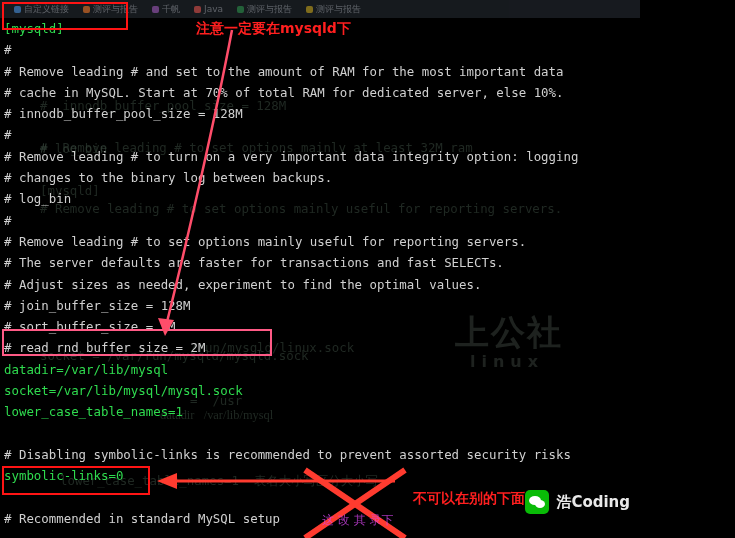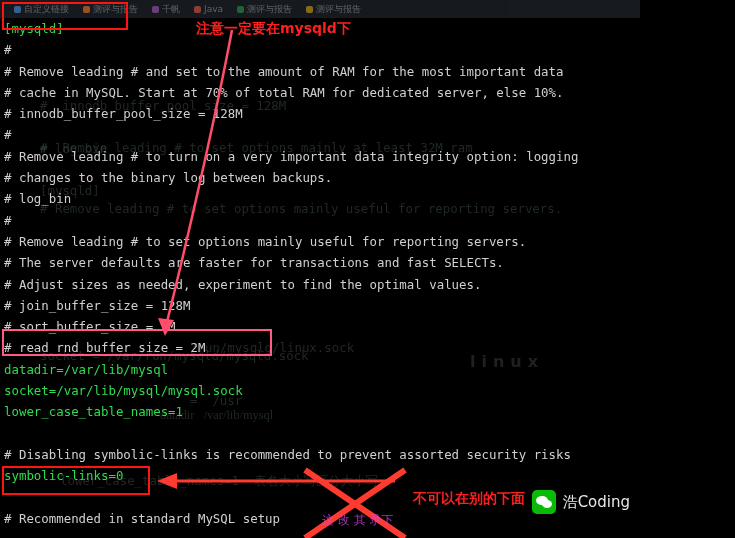--- a/index.html
+++ b/index.html
@@ -79,21 +79,21 @@
     pointer-events:none;
   }
   svg.overlay{position:absolute;left:0;top:0;width:735px;height:538px;pointer-events:none;}
 
   
   .wx{
     position:absolute;right:10px;bottom:24px;
     display:flex;align-items:center;gap:7px;
     color:#e9e9e9;
     font-family:"DejaVu Sans","Liberation Sans",sans-serif;
-    font-size:15px;font-weight:normal;
+    font-size:15px;font-weight:bold;
   }
   .wx-ic{
     width:24px;height:24px;border-radius:5px;background:#09bb07;
     position:relative;flex:0 0 auto;
   }
   .wx-ic:before{
     content:"";position:absolute;left:4px;top:6px;width:12px;height:9px;border-radius:50%;background:#fff;
   }
   .wx-ic:after{
     content:"";position:absolute;left:10px;top:10px;width:10px;height:8px;border-radius:50%;background:#fff;
@@ -122,20 +122,21 @@
       <div class="ghost" style="left: 40px; top: 137px;">#  Remove leading # to set options mainly at least 32M ram</div>
       <div class="ghost" style="left: 40px; top: 180px;">[mysqld]</div>
       <div class="ghost" style="left: 40px; top: 198px;"># Remove leading # to set options mainly useful for reporting servers.</div>
       <div class="ghost" style="left: 190px; top: 337px;">/run/mysqld/linux.sock</div>
       <div class="ghost" style="left: 40px; top: 345px;">socket = /var/run/mysqld/mysqld.sock</div>
       <div class="ghost" style="left: 190px; top: 390px;">=  /usr</div>
       <div class="ghost" style="left: 160px; top: 405px; font-family: Liberation Serif, serif;">datadir   /var/lib/mysql</div>
       <div class="ghost" style="left: 60px; top: 470px;">lower_case_table_names=1  表名大小写区分大小写</div>
     </div>
 
+  <div class="wm wm-big" style="left:455px;top:310px;">上公社</div>
   <div class="wm wm-sub" style="left:470px;top:352px;">linux</div>
 
   <div class="term" id="term"><div class="line c-green">[mysqld]</div><div class="line c-comment">#</div><div class="line c-comment"># Remove leading # and set to the amount of RAM for the most important data</div><div class="line c-comment"># cache in MySQL. Start at 70% of total RAM for dedicated server, else 10%.</div><div class="line c-comment"># innodb_buffer_pool_size = 128M</div><div class="line c-comment">#</div><div class="line c-comment"># Remove leading # to turn on a very important data integrity option: logging</div><div class="line c-comment"># changes to the binary log between backups.</div><div class="line c-comment"># log_bin</div><div class="line c-comment">#</div><div class="line c-comment"># Remove leading # to set options mainly useful for reporting servers.</div><div class="line c-comment"># The server defaults are faster for transactions and fast SELECTs.</div><div class="line c-comment"># Adjust sizes as needed, experiment to find the optimal values.</div><div class="line c-comment"># join_buffer_size = 128M</div><div class="line c-comment"># sort_buffer_size = 2M</div><div class="line c-comment"># read_rnd_buffer_size = 2M</div><div class="line c-green">datadir=/var/lib/mysql</div><div class="line c-green">socket=/var/lib/mysql/mysql.sock</div><div class="line c-green">lower_case_table_names=1</div><div class="line c-comment"></div><div class="line c-comment"># Disabling symbolic-links is recommended to prevent assorted security risks</div><div class="line c-green">symbolic-links=0</div><div class="line c-comment"></div><div class="line c-comment"># Recommended in standard MySQL setup</div><div class="line c-comment">sql_mode=NO_ENGINE_SUBSTITUTION,STRICT_TRANS_TABLES</div></div>
 
   <div class="botline"></div>
 
   <div class="box-red" style="left:2px;top:2px;width:126px;height:28px;"></div>
   <div class="box-pink" style="left:2px;top:329px;width:270px;height:27px;"></div>
   <div class="box-red" style="left:2px;top:466px;width:148px;height:29px;"></div>
 

